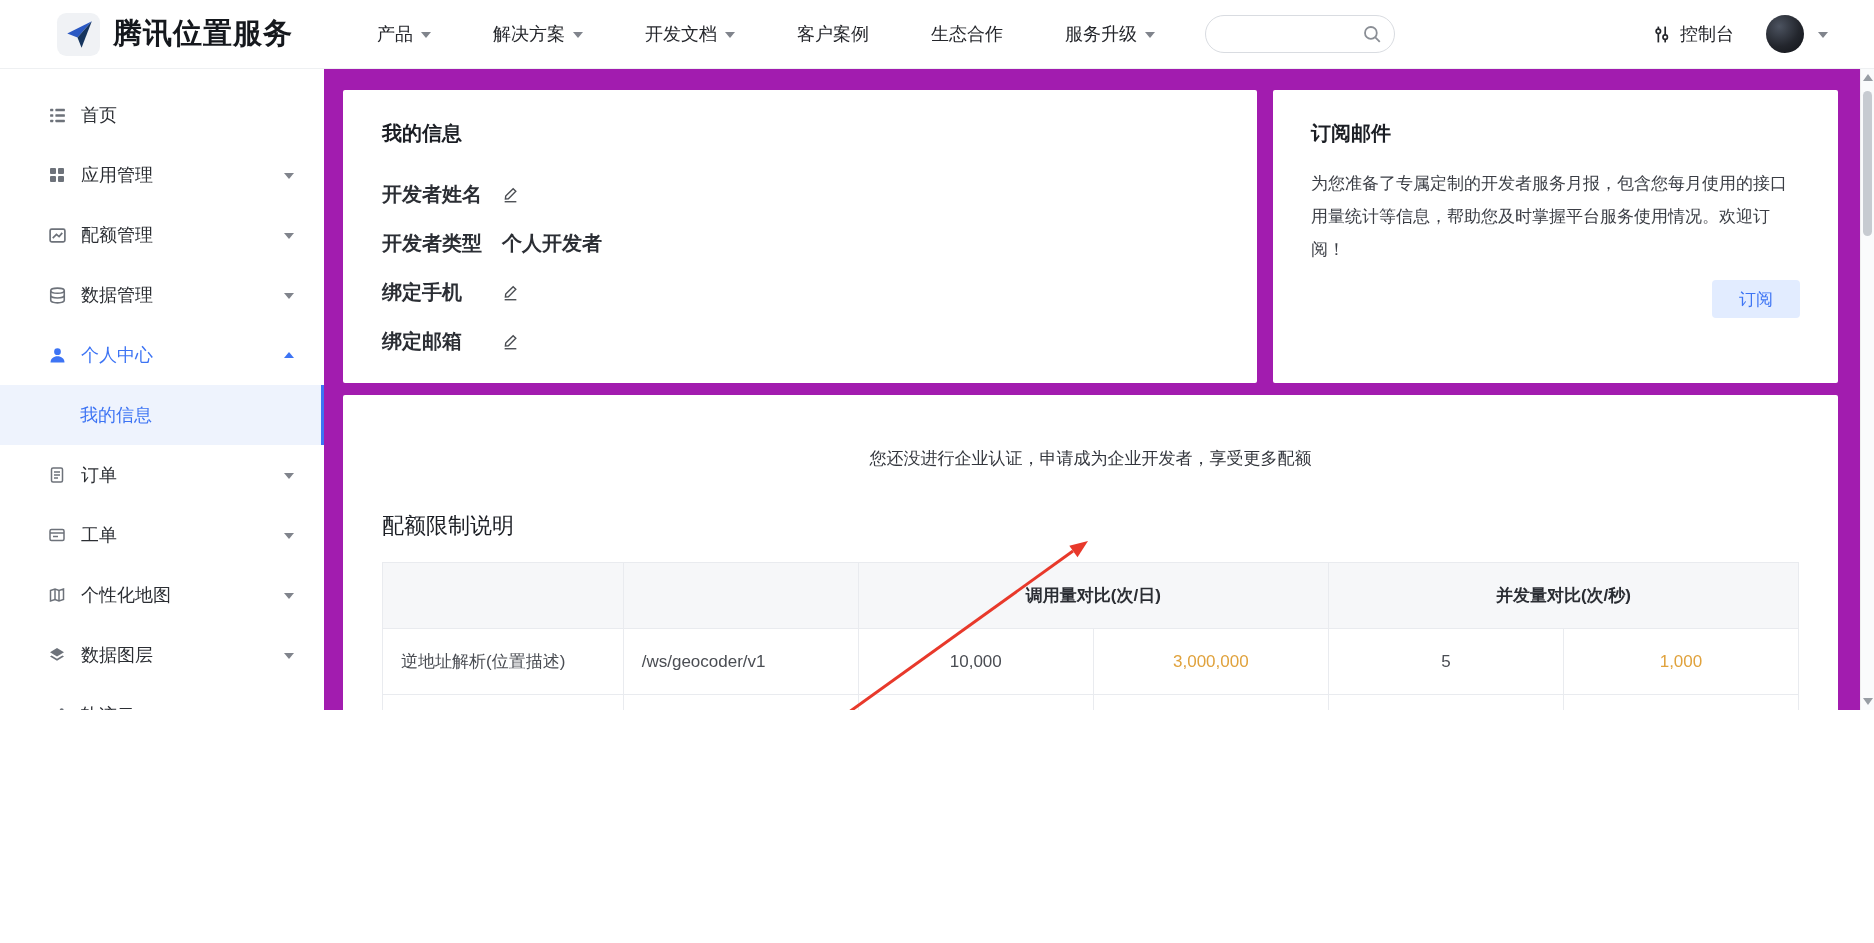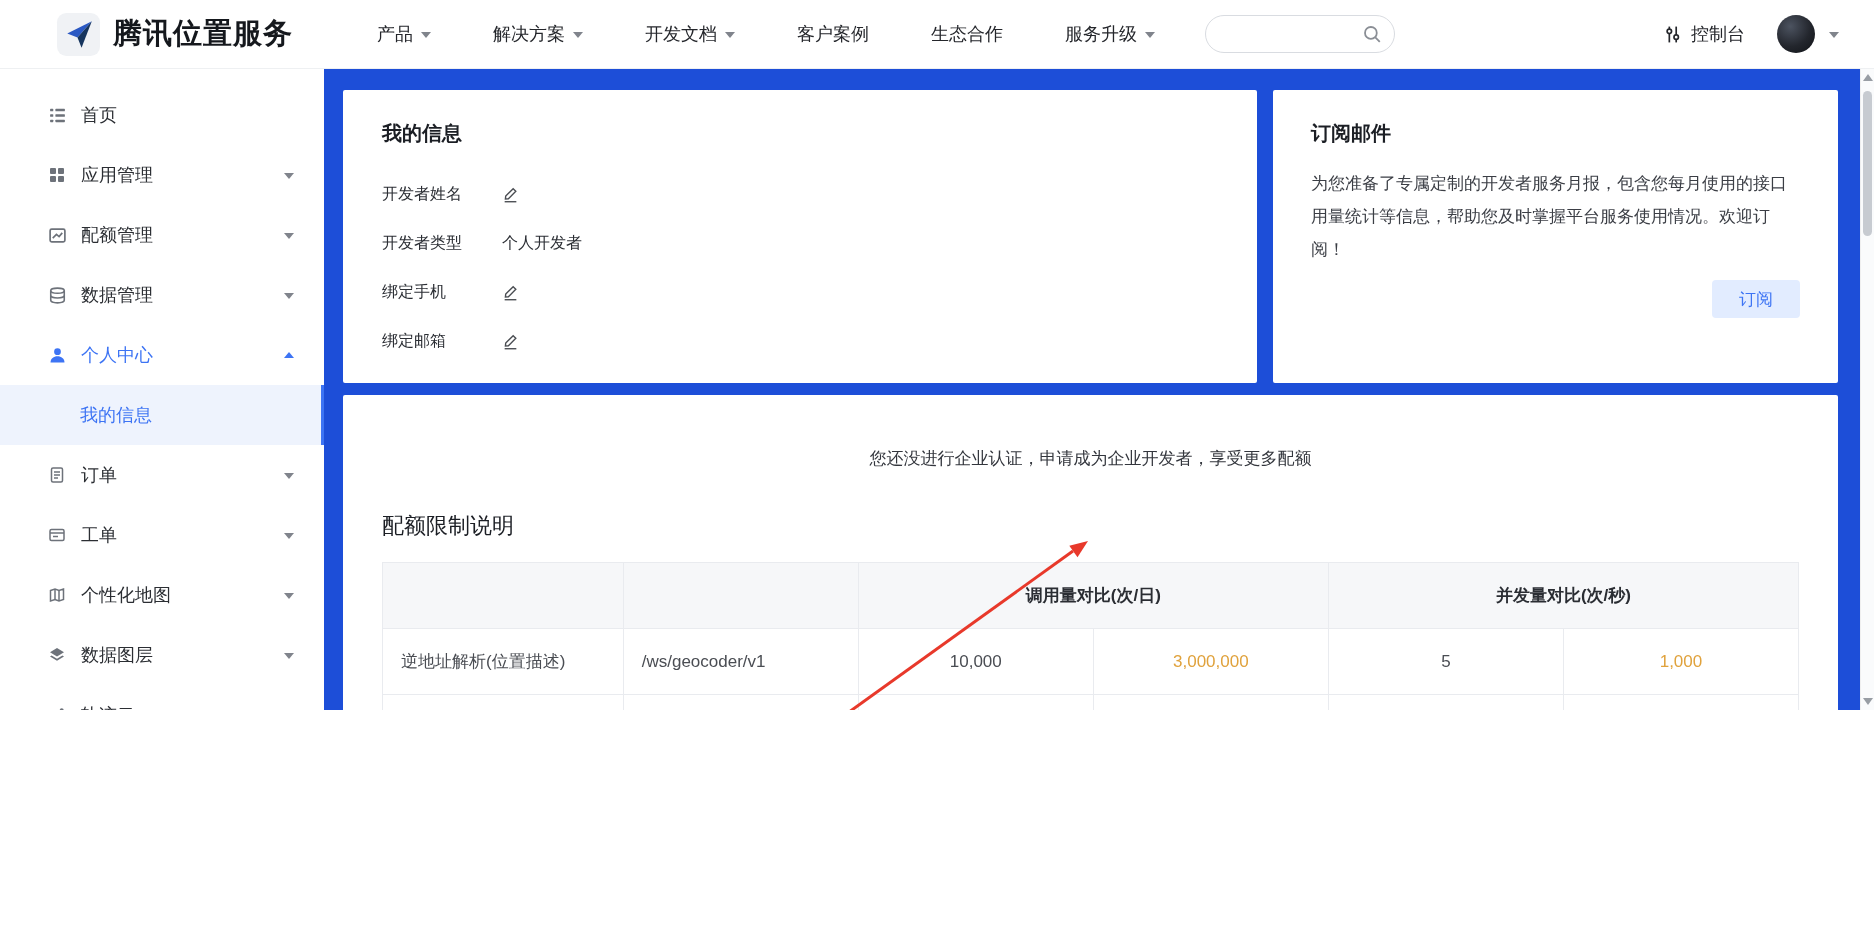--- a/index.html
+++ b/index.html
@@ -1,32 +1,32 @@
 <!DOCTYPE html>
 <html><head>
 <meta charset="utf-8">
 <style>
   * { margin:0; padding:0; box-sizing:border-box; }
   body { font-family:"Liberation Sans","DejaVu Sans",sans-serif; background:#fff; }
-  .page { position:relative; width:1874px; height:710px; background:#1d4ed8; overflow:hidden; }
+  .page { position:relative; width:1874px; height:710px; background:#a21caf; overflow:hidden; }
 
   
   .topbar { position:absolute; top:0; left:0; width:100%; height:69px; background:#fff;
             border-bottom:1px solid #eef0f2; display:flex; align-items:center; z-index:30; }
   .brand { display:flex; align-items:center; gap:12px; padding-left:56px; cursor:pointer; }
   .brand-name { font-size:29px; font-weight:bold; color:#15181d; letter-spacing:1px; }
   .topnav { display:flex; align-items:center; margin-left:84px; gap:62px; }
   .topnav-item { display:flex; align-items:center; gap:8px; font-size:18px; color:#24262b; cursor:pointer; white-space:nowrap; }
   .caret { display:inline-block; width:0; height:0; border-left:5px solid transparent;
            border-right:5px solid transparent; border-top:6px solid #80848c; margin-top:2px; }
   .caret.up { border-top:none; border-bottom:6px solid #3d74f4; margin-top:0; }
   .search-box { margin-left:50px; width:190px; height:38px; border:1px solid #d9dce1; border-radius:19px;
                 display:flex; align-items:center; padding:0 12px 0 16px; background:#fff; }
   .search-box input { border:none; outline:none; flex:1; min-width:0; font-size:16px; background:transparent; }
-  .top-right { margin-left:auto; display:flex; align-items:center; gap:14px; padding-right:35px; }
+  .top-right { margin-left:auto; display:flex; align-items:center; gap:14px; padding-right:46px; }
   .console { display:flex; align-items:center; gap:9px; font-size:18px; color:#24262b; cursor:pointer; margin-right:18px; }
   .avatar { width:38px; height:38px; border-radius:50%; cursor:pointer;
             background:radial-gradient(circle at 35% 30%, #4c5360 0%, #23262d 55%, #101216 100%); }
 
   
   .sidebar { position:absolute; top:69px; left:0; width:324px; bottom:0; background:#fff; padding-top:16px; z-index:20;text-align:center; }
   .side-item { height:60px; display:flex; align-items:center; padding:0 30px 0 48px;
                font-size:18px; color:#2b2e33; cursor:pointer; }
   .side-item .s-icon { width:21px; height:21px; margin-right:12px; color:#6d727a; display:flex; align-items:center; }
   .side-item .s-caret { margin-left:auto; }
@@ -34,21 +34,21 @@
   .side-item.active .s-icon { color:#3d74f4; }
   .side-sub { height:60px; display:flex; align-items:center; padding-left:80px; font-size:18px;
               color:#3d74f4; background:#eef3fd; border-right:3px solid #3d74f4; cursor:pointer; }
 
   
   .content { position:absolute; left:324px; top:69px; right:14px; bottom:0; padding:21px 22px 0 19px; overflow:hidden; }
   .cards-row { display:flex; gap:16px; }
   .card { background:#fff; border-radius:2px; }
   .profile-card { width:914px; height:293px; padding:30px 39px; }
   .card-title { font-size:20px; font-weight:bold; color:#1b1e24; }
-  .field-row { display:flex; align-items:center; margin-top:29px; font-size:16px; color:#2b2e34; height:20px; }
+  .field-row { display:flex; align-items:center; margin-top:29px; font-size:20px; color:#2b2e34; height:20px;font-weight:bold; }
   .field-row:first-of-type { margin-top:37px; }
   .field-label { width:120px; }
   .edit-btn { background:none; border:none; cursor:pointer; display:flex; align-items:center; padding:0; }
 
   .subscribe-card { width:565px; height:293px; padding:30px 38px; display:flex; flex-direction:column; }
   .subscribe-text { margin-top:20px; font-size:17px; line-height:33px; color:#3b3e45; }
   .subscribe-btn { align-self:flex-end; margin-top:14px; width:88px; height:38px; background:#e2ecff;
                    color:#3d74f4; border:none; border-radius:4px; font-size:17px; cursor:pointer; }
 
   .big-card { margin-top:12px; width:1495px; height:660px; padding:0 39px; }

